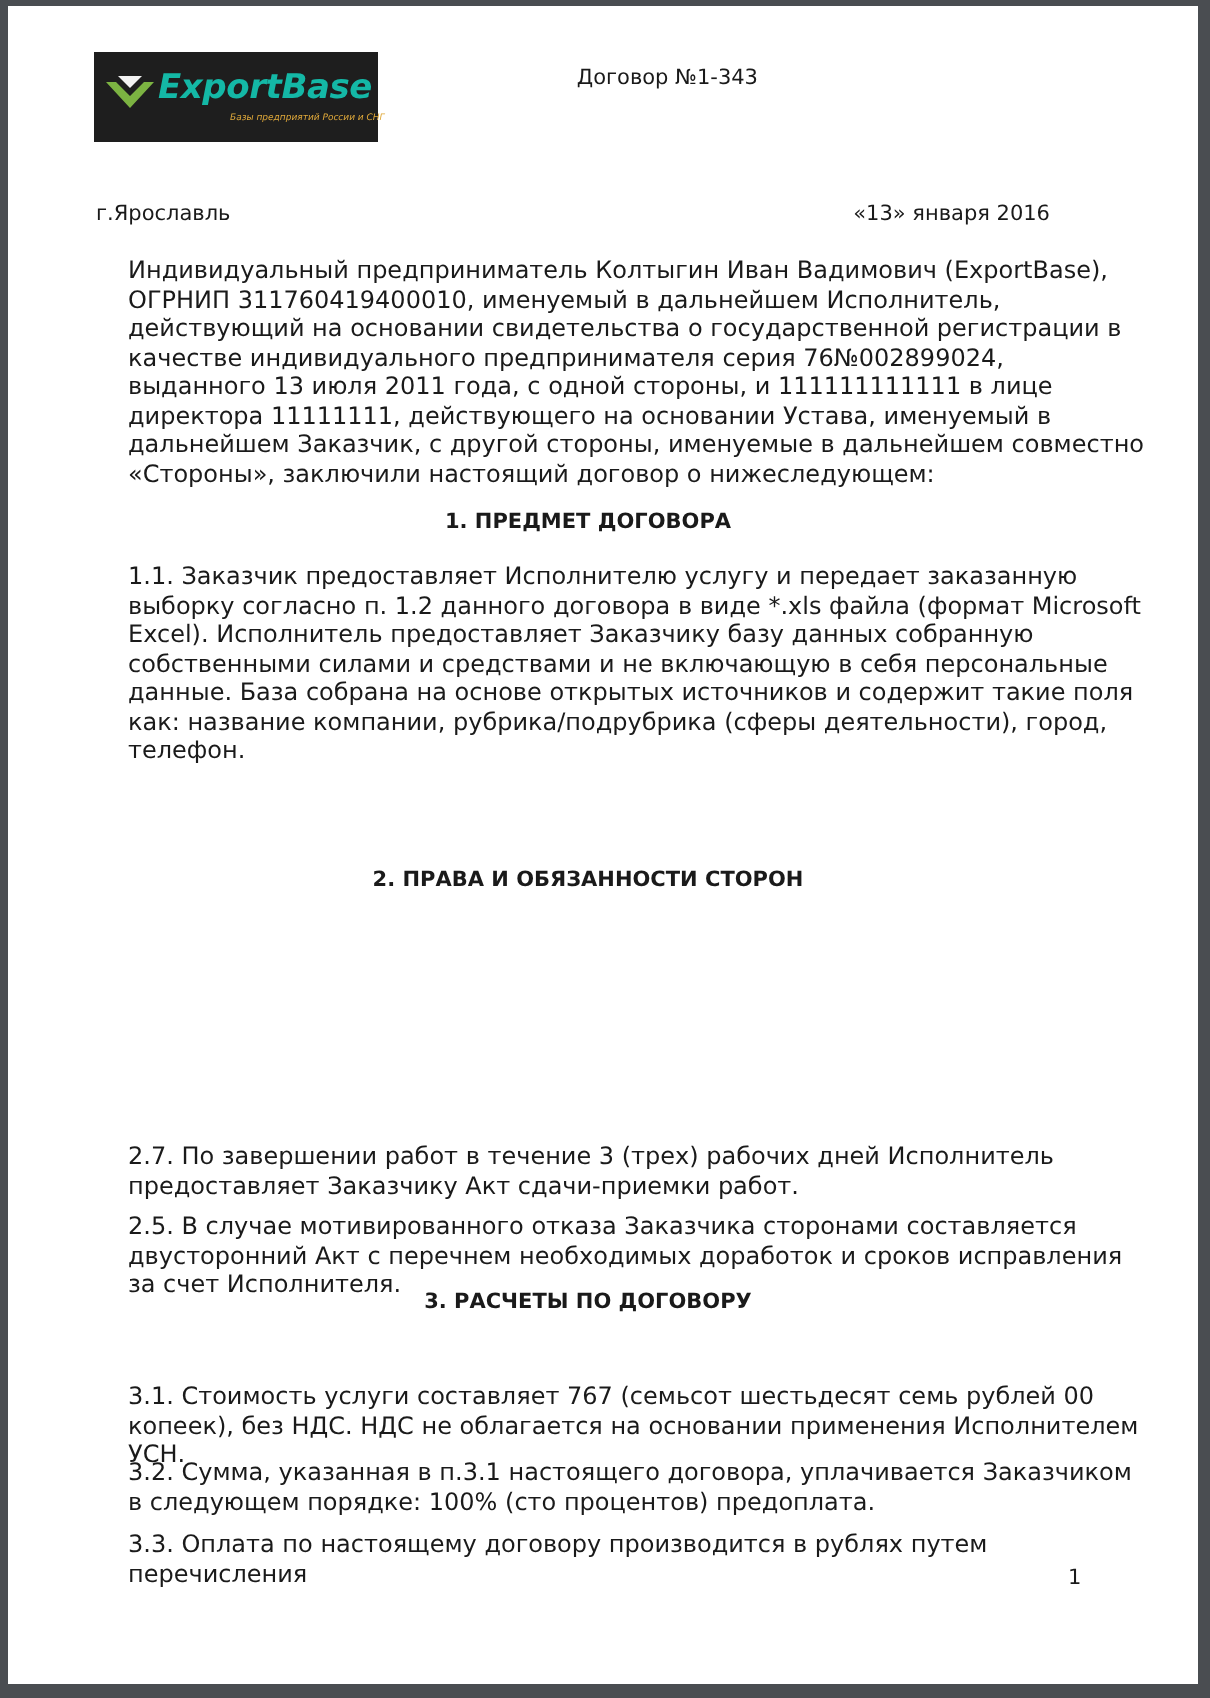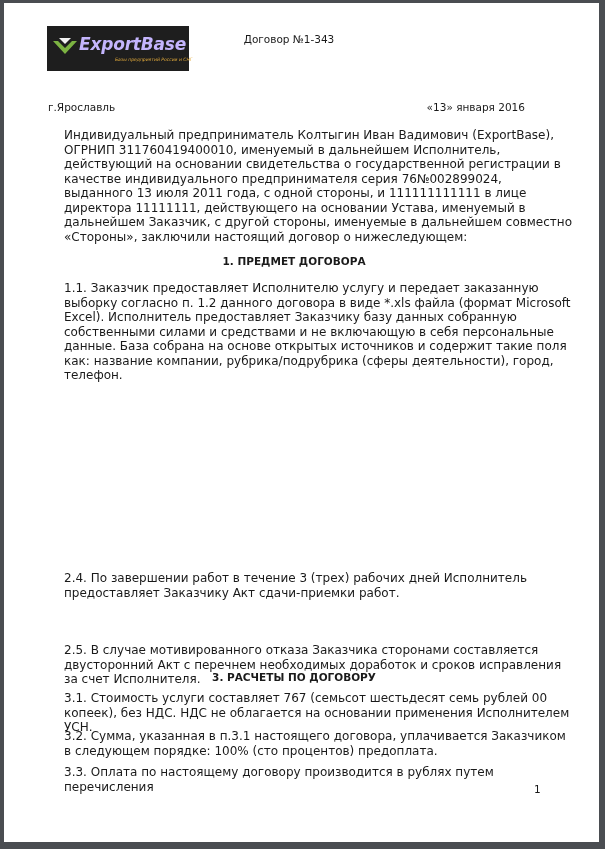--- a/index.html
+++ b/index.html
@@ -18,30 +18,30 @@
   .logo {
     position: absolute; left: 43px; top: 23px;
     width: 142px; height: 45px;
     background: #1e1e1e;
   }
   .logo svg { position: absolute; left: 6px; top: 12px; }
   .logo .brand {
     position: absolute; left: 32px; top: 8px;
     font-family: "DejaVu Sans", sans-serif;
     font-weight: bold; font-style: italic;
-    font-size: 17px; color: #c4b5fd; letter-spacing: -0.2px;
+    font-size: 17px; color: #14b8a6; letter-spacing: -0.2px;
   }
   .logo .tagline {
     position: absolute; left: 68px; top: 31px;
     font-size: 4.5px; color: #e0a93a; font-style: italic;
     white-space: nowrap;
   }
   .title {
     position: absolute; left: 195px; top: 28px; width: 180px;
-    text-align: center; font-size: 10.5px; line-height: 17px;
+    text-align: right; font-size: 10.5px; line-height: 17px;
   }
   .city { position: absolute; left: 44px; top: 98px; font-size: 10.5px; }
   .date { position: absolute; right: 74px; top: 98px; font-size: 10.5px; margin-left: 31px; }
   .text {
     position: absolute; left: 44px; width: 510px;
     font-size: 12px; line-height: 14.5px; margin-left: 16px;
   }
   .heading {
     position: absolute; left: 0; width: 580px; text-align: center;
     font-size: 10.5px; font-weight: bold;
@@ -67,22 +67,23 @@
   </div>
 
   <div class="city">г.Ярославль</div>
   <div class="date">«13» января 2016</div>
 
   <div class="text" style="top:125px">Индивидуальный предприниматель Колтыгин Иван Вадимович (ExportBase), ОГРНИП 311760419400010, именуемый в дальнейшем Исполнитель, действующий на основании свидетельства о государственной регистрации в качестве индивидуального предпринимателя серия 76№002899024, выданного 13 июля 2011 года, с одной стороны, и 111111111111 в лице директора 11111111, действующего на основании Устава, именуемый в дальнейшем Заказчик, с другой стороны, именуемые в дальнейшем совместно «Стороны», заключили настоящий договор о нижеследующем:</div>
 
   <div class="heading" style="top:252px">1. ПРЕДМЕТ ДОГОВОРА</div>
   <div class="text" style="top:278px">1.1. Заказчик предоставляет Исполнителю услугу и передает заказанную выборку согласно п. 1.2 данного договора в виде *.xls файла (формат Microsoft Excel). Исполнитель предоставляет Заказчику базу данных собранную собственными силами и средствами и не включающую в себя персональные данные. База собрана на основе открытых источников и содержит такие поля как: название компании, рубрика/подрубрика (сферы деятельности), город, телефон.</div>
 
-  <div class="text" style="top:568px">2.4. По завершении работ в течение 3 (трех)  рабочих дней Исполнитель предоставляет Заказчику Акт сдачи-приемки работ.</div>
-  <div class="text" style="top:640px">2.5. В случае мотивированного отказа Заказчика сторонами составляется двусторонний Акт с перечнем необходимых доработок и сроков исправления за счет Исполнителя.</div>
+  <div class="heading" style="top:431px">2. ПРАВА И ОБЯЗАННОСТИ СТОРОН</div>
+  <div class="text" style="top:568px">2.7. По завершении работ в течение 3 (трех)  рабочих дней Исполнитель предоставляет Заказчику Акт сдачи-приемки работ.</div>
+  <div class="text" style="top:603px">2.5. В случае мотивированного отказа Заказчика сторонами составляется двусторонний Акт с перечнем необходимых доработок и сроков исправления за счет Исполнителя.</div>
 
-  <div class="heading" style="top:668px">3. РАСЧЕТЫ ПО ДОГОВОРУ</div>
+  <div class="heading" style="top:642px">3. РАСЧЕТЫ ПО ДОГОВОРУ</div>
   <div class="text" style="top:688px">3.1. Стоимость услуги составляет 767 (семьсот шестьдесят семь рублей 00 копеек), без НДС. НДС не облагается на основании применения Исполнителем УСН.</div>
   <div class="text" style="top:726px">3.2. Сумма, указанная в п.3.1 настоящего договора, уплачивается Заказчиком в следующем порядке: 100% (сто процентов) предоплата.</div>
   <div class="text" style="top:762px">3.3. Оплата по настоящему договору производится в рублях путем перечисления</div>
 
   <div class="pagenum">1</div>
 </div>
 
 </body></html>

